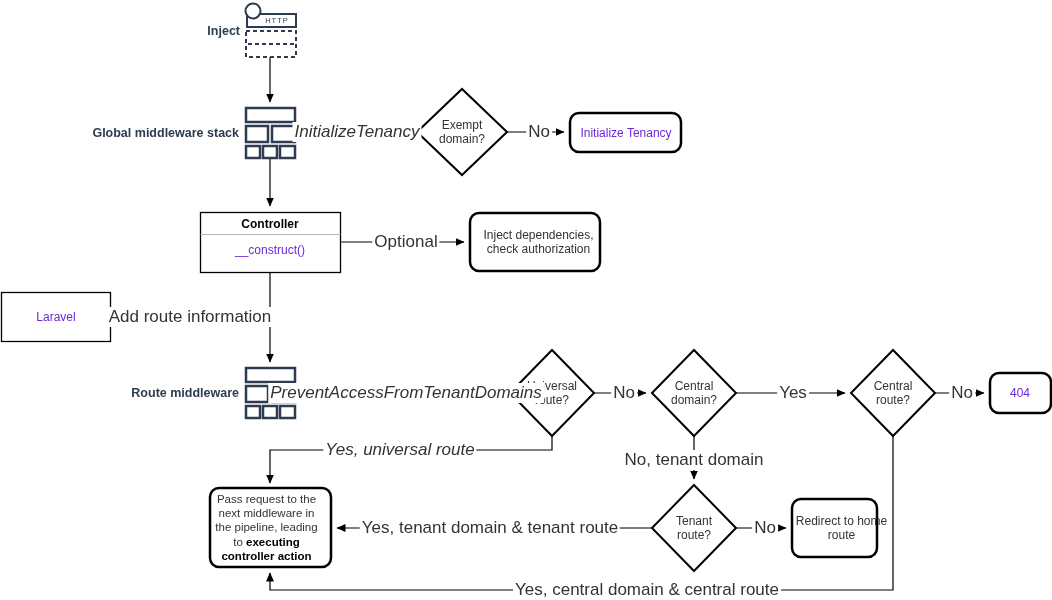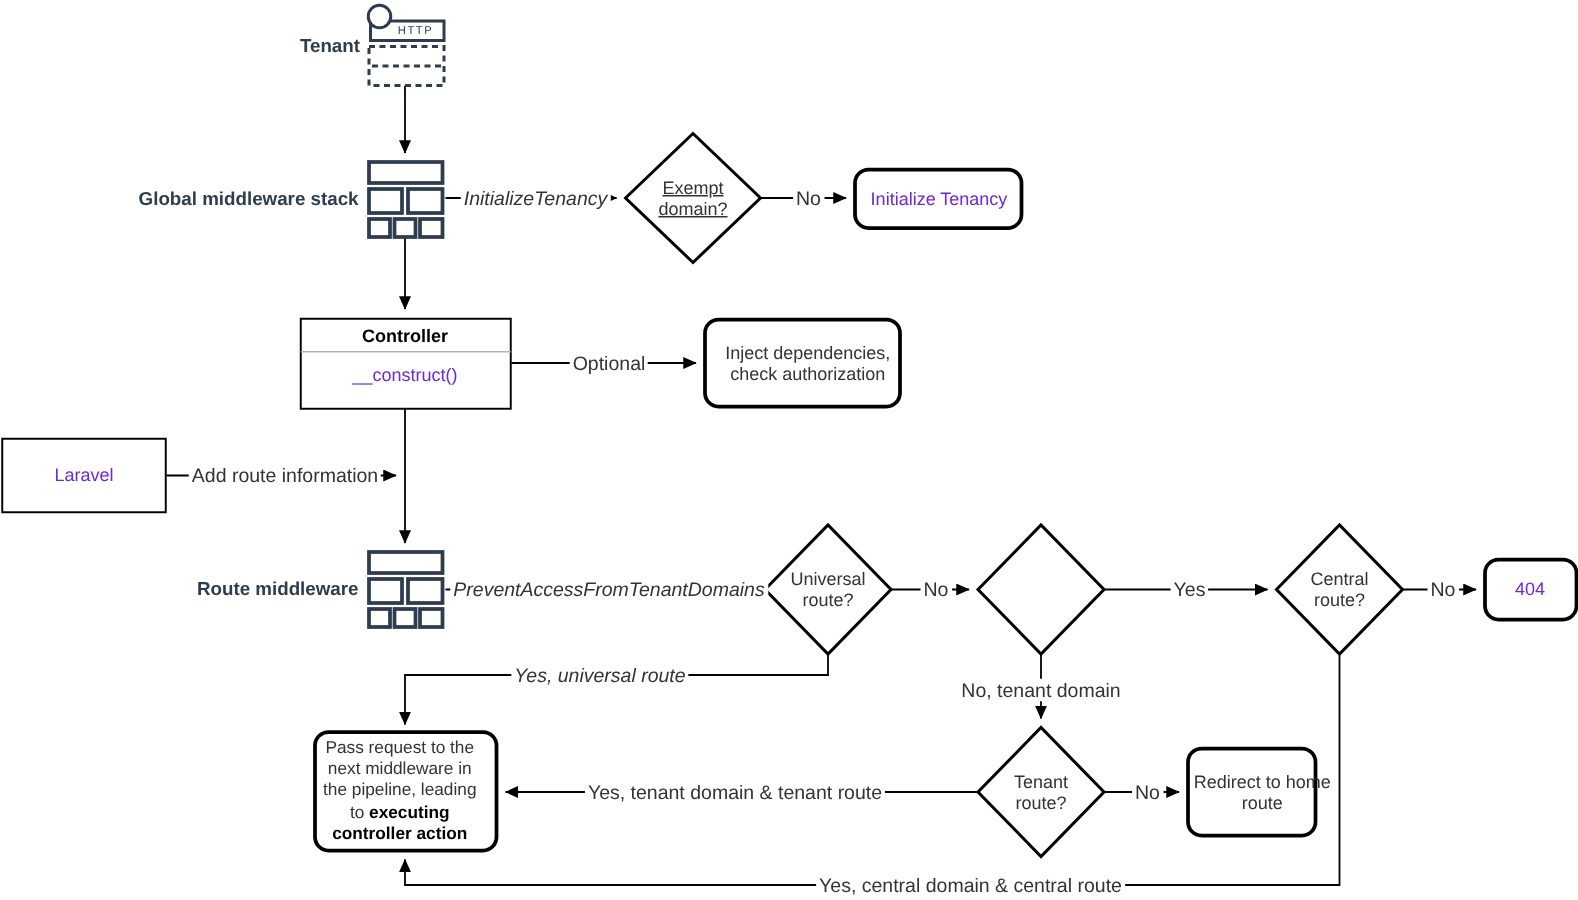--- a/index.html
+++ b/index.html
@@ -16,21 +16,21 @@
     color:#6d28d9;font-size:12px;line-height:1.2;
     white-space:nowrap;
   }
   .ctr{transform:translate(-50%,-50%);text-align:right;}
   .rgt{transform:translate(-100%,-50%);text-align:right;}
   .navy{color:#2d3c4e;font-weight:bold;font-size:12.5px;}
   .edge-lbl{
     position:absolute;z-index:3;
     transform:translate(-50%,-50%);
     background:#ffffff;padding:0 2px;
-    color:#333333;font-size:13px;white-space:nowrap;
+    color:#333333;font-size:17px;white-space:nowrap;
   }
   .italic{font-style:italic;}
   .shape-box{
     position:absolute;z-index:2;
     display:flex;align-items:center;justify-content:center;
     text-align:center;color:#333333;font-size:12px;line-height:1.2;
   }
   .wrap{white-space:normal;}
   .bold{font-weight:bold;}
   .http-txt{font-size:7.5px;color:#2d3c4e;letter-spacing:1px;}
@@ -108,33 +108,34 @@
 
     <g stroke="#000000" stroke-width="2" fill="#ffffff">
       <polygon points="417,132 462,89 507,132 462,175"></polygon>
       <polygon points="510,393 552,350 594,393 552,436"></polygon>
       <polygon points="652,393 694,350 736,393 694,436"></polygon>
       <polygon points="851,393 893,350 935,393 893,436"></polygon>
       <polygon points="652,528 694,485 736,528 694,571"></polygon>
     </g>
   </svg>
 
-  <div class="txt rgt navy" style="left:240px;top:31px;">Tenant</div>
+  <div class="txt rgt navy" style="left:240px;top:31px;">Inject</div>
   <div class="txt rgt navy" style="left:239px;top:133px;">Global middleware stack</div>
   <div class="txt rgt navy" style="left:239px;top:393px;">Route middleware</div>
 
   <div class="txt ctr http-txt" style="left:277px;top:20px;">HTTP</div>
 
   <div class="txt ctr bold" style="left:270px;top:224px;color:#000000;">Controller</div>
   <div class="txt ctr" style="left:270px;top:250px;">__construct()</div>
   <div class="txt ctr" style="left:56px;top:317px;">Laravel</div>
   <div class="txt ctr" style="left:626px;top:133px;">Initialize Tenancy</div>
   <div class="shape-box wrap" style="left:472px;top:214px;width:133px;height:56px;">Inject dependencies, check authorization</div>
-  <div class="shape-box wrap" style="left:426px;top:104px;width:72px;height:56px;text-decoration:underline;">Exempt domain?</div>
+  <div class="shape-box wrap" style="left:426px;top:104px;width:72px;height:56px;">Exempt domain?</div>
   <div class="shape-box wrap" style="left:516px;top:365px;width:72px;height:56px;">Universal route?</div>
+  <div class="shape-box wrap" style="left:661px;top:365px;width:66px;height:56px;">Central domain?</div>
   <div class="shape-box wrap" style="left:860px;top:365px;width:66px;height:56px;">Central route?</div>
   <div class="shape-box wrap" style="left:661px;top:500px;width:66px;height:56px;">Tenant route?</div>
   <div class="txt ctr" style="left:1020px;top:393px;">404</div>
   <div class="shape-box wrap" style="left:794px;top:500px;width:95px;height:56px;">Redirect to home route</div>
   <div class="shape-box wrap small-multi" style="left:213px;top:491px;width:107px;height:73px;">
     <div>
       <span>Pass request to the next middleware in the pipeline, leading to </span><span class="bold" style="color:#000000;">executing controller action</span>
     </div>
   </div>
 

